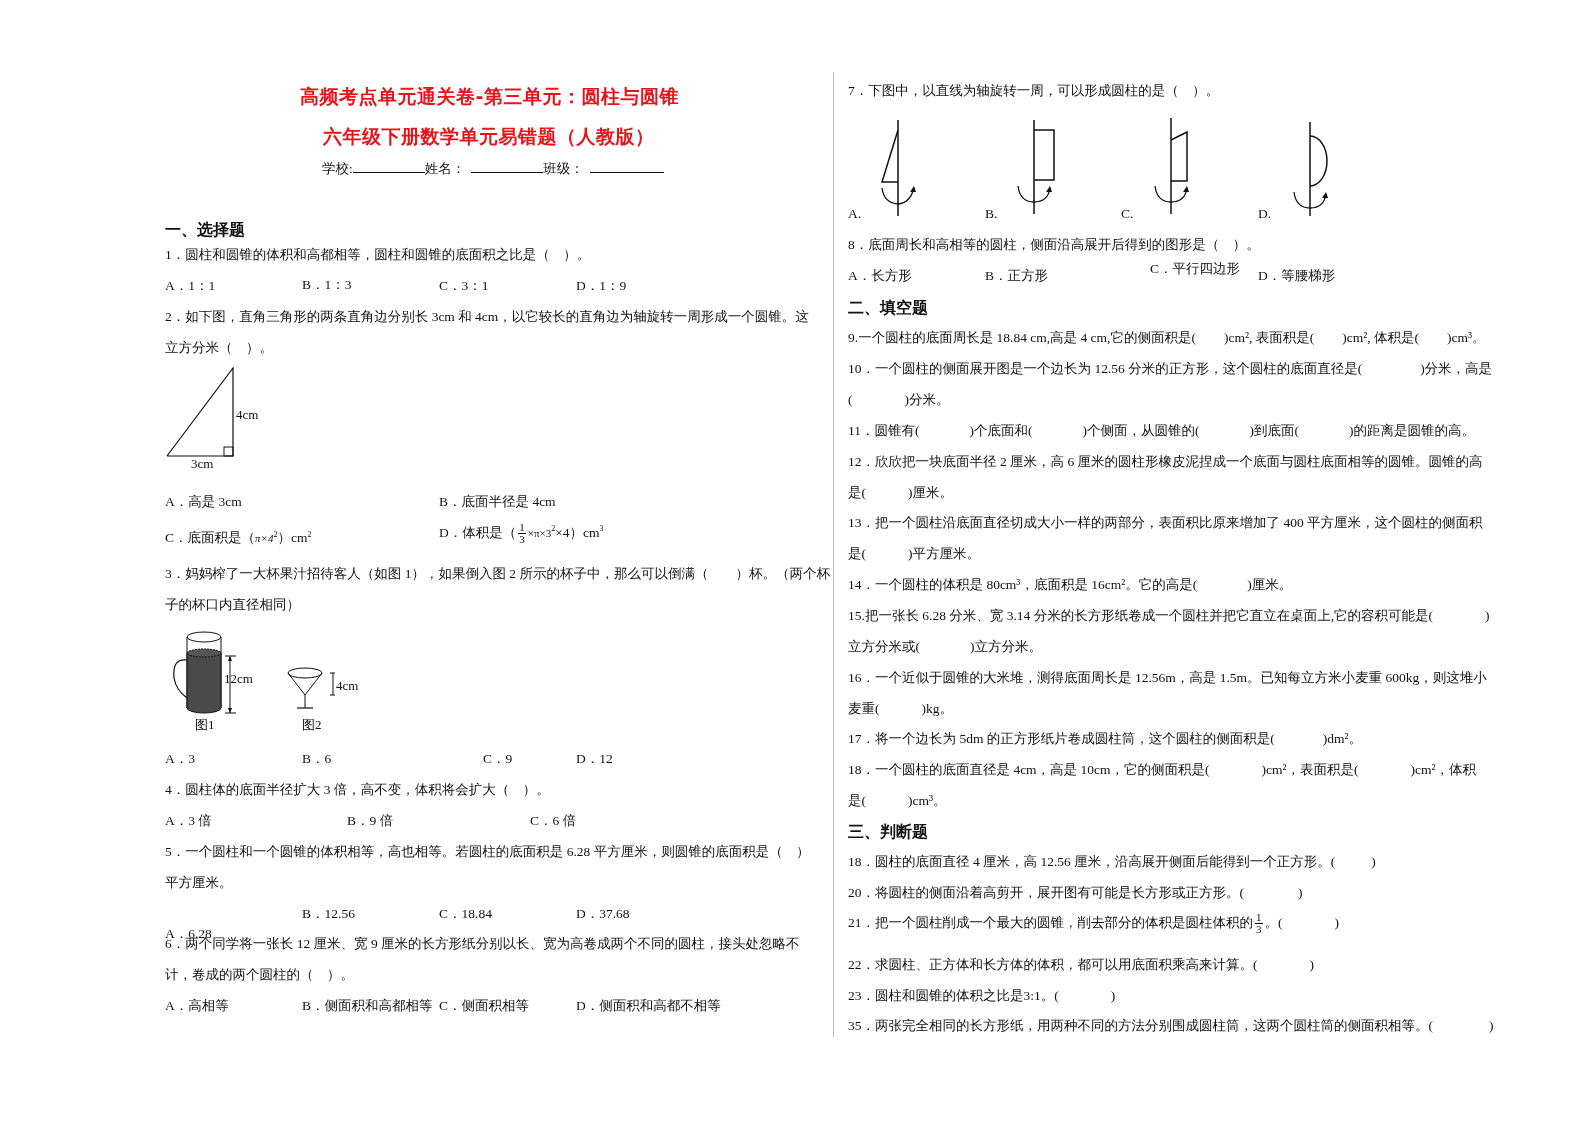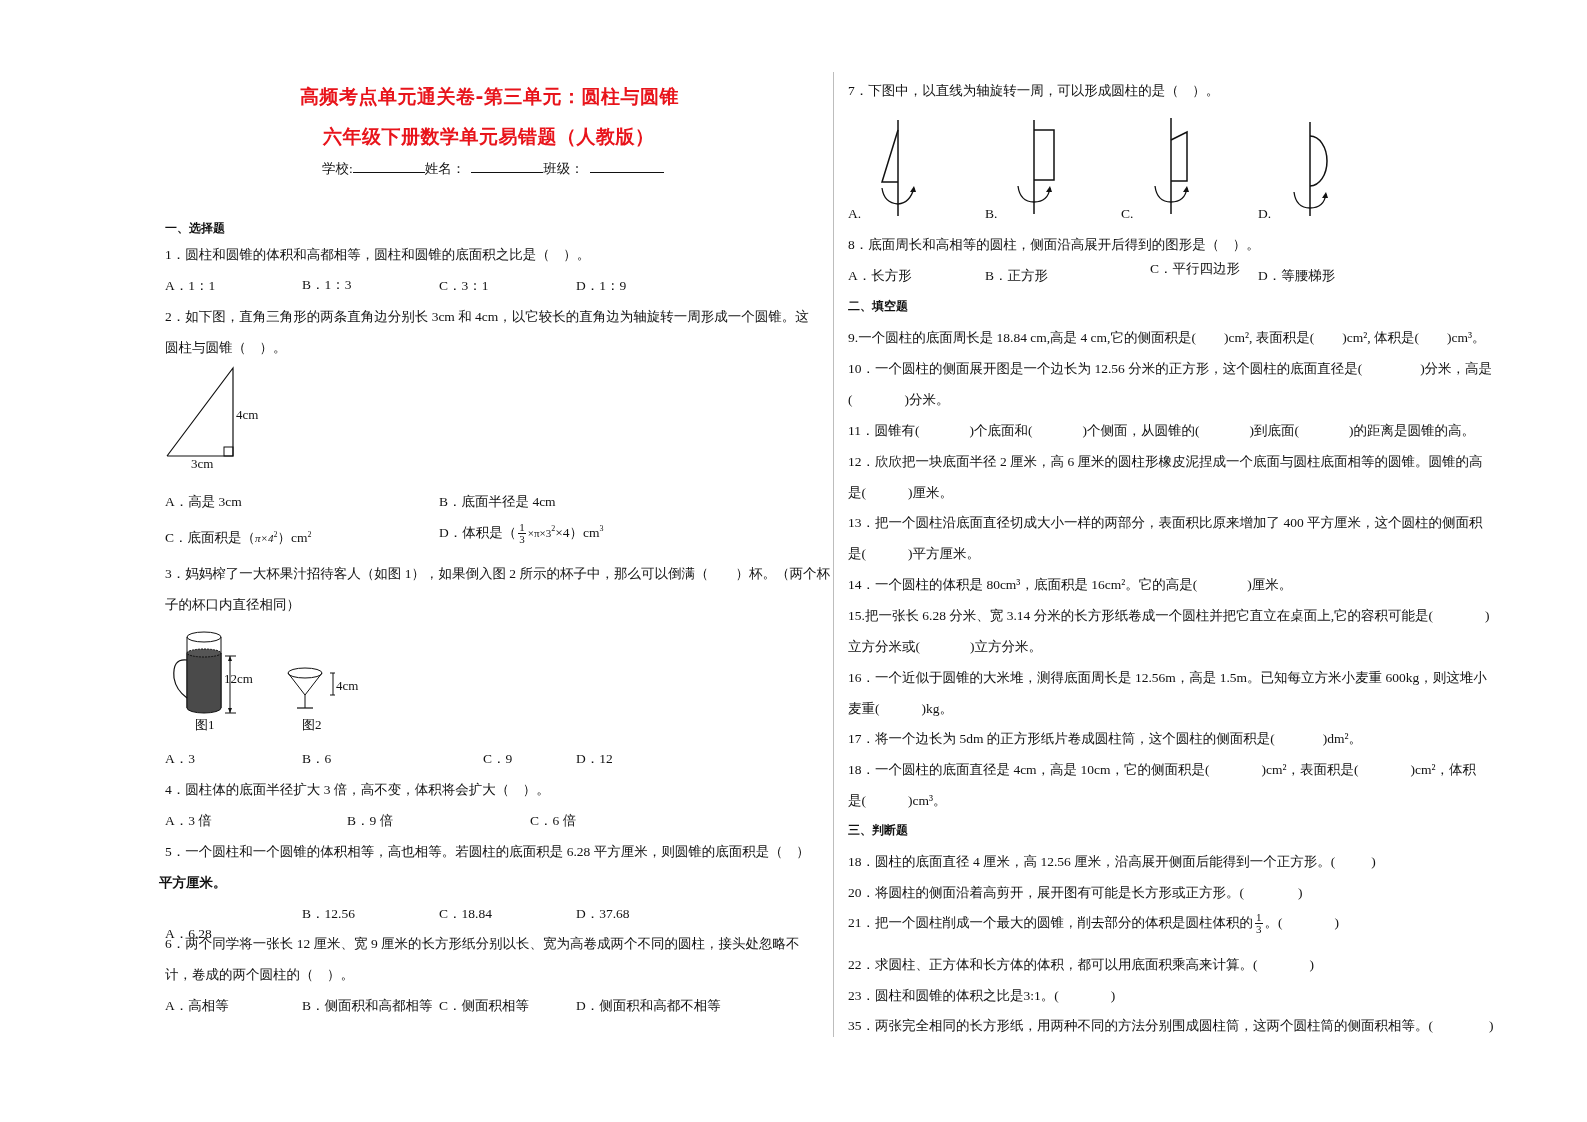--- a/index.html
+++ b/index.html
@@ -1,20 +1,20 @@
 <!DOCTYPE html>
 <html><head>
 <meta charset="utf-8">
 <style>
   html,body{margin:0;padding:0;background:#ffffff;}
   body{width:1587px;height:1122px;position:relative;overflow:hidden;
        font-family:"Liberation Serif","DejaVu Serif",serif;color:#111;font-size:13.5px;}
   .abs{position:absolute;white-space:nowrap;}
   .title{color:#e8141b;font-weight:bold;font-size:19px;letter-spacing:0.5px;font-family:"DejaVu Sans","Liberation Sans",sans-serif;}
-  .sect{font-weight:bold;font-size:12px;}
+  .sect{font-weight:bold;font-size:16px;}
   .divider{position:absolute;left:833px;top:72px;width:1px;height:965px;background:#bdbdbd;}
   .blank{display:inline-block;border-bottom:1px solid #111;height:12px;vertical-align:baseline;}
   .gap{display:inline-block;}
   sup{font-size:8px;}
   .frac{display:inline-block;vertical-align:middle;text-align:center;font-size:11px;line-height:11px;margin:0 2px;}
   .frac span{display:block;}
   .frac .num{border-bottom:1px solid #111;padding:0 1px;}
   svg{position:absolute;overflow:visible;}
   .lbl{font-size:13px;}
 </style>
@@ -31,21 +31,21 @@
 
 <div class="abs sect" style="left:165px;top:220px;">一、选择题</div>
 
 <div class="abs" style="left:165px;top:246px;">1．圆柱和圆锥的体积和高都相等，圆柱和圆锥的底面积之比是（　）。</div>
 <div class="abs" style="left:165px;top:277px;">A．1：1</div>
 <div class="abs" style="left:302px;top:276px;">B．1：3</div>
 <div class="abs" style="left:439px;top:277px;">C．3：1</div>
 <div class="abs" style="left:576px;top:277px;">D．1：9</div>
 
 <div class="abs" style="left:165px;top:308px;">2．如下图，直角三角形的两条直角边分别长 3cm 和 4cm，以它较长的直角边为轴旋转一周形成一个圆锥。这</div>
-<div class="abs" style="left:165px;top:339px;">圆柱与圆锥（　）。</div>
+<div class="abs" style="left:165px;top:339px;">立方分米（　）。</div>
 <svg style="left:160px;top:365px;" width="110" height="110">
   <polyline points="7,91 73,3 73,91 7,91" fill="none" stroke="#111" stroke-width="1.2"></polyline>
   <rect x="64" y="82" width="9" height="9" fill="none" stroke="#111" stroke-width="1"></rect>
 </svg>
 <div class="abs lbl" style="left:236px;top:407px;">4cm</div>
 <div class="abs lbl" style="left:191px;top:456px;">3cm</div>
 <div class="abs" style="left:165px;top:493px;">A．高是 3cm</div>
 <div class="abs" style="left:439px;top:493px;">B．底面半径是 4cm</div>
 <div class="abs" style="left:165px;top:529px;">
   <span>C．底面积是（</span><i style="font-size:11px;">π×4</i><sup>2</sup><span>）cm</span><sup>2</sup>
@@ -86,21 +86,21 @@
 <div class="abs" style="left:302px;top:750px;">B．6</div>
 <div class="abs" style="left:439px;top:750px;margin-left:44px;">C．9</div>
 <div class="abs" style="left:576px;top:750px;">D．12</div>
 
 <div class="abs" style="left:165px;top:781px;">4．圆柱体的底面半径扩大 3 倍，高不变，体积将会扩大（　）。</div>
 <div class="abs" style="left:165px;top:812px;">A．3 倍</div>
 <div class="abs" style="left:347px;top:812px;">B．9 倍</div>
 <div class="abs" style="left:530px;top:812px;">C．6 倍</div>
 
 <div class="abs" style="left:165px;top:843px;">5．一个圆柱和一个圆锥的体积相等，高也相等。若圆柱的底面积是 6.28 平方厘米，则圆锥的底面积是（　）</div>
-<div class="abs" style="left:159px;top:874px;font-weight:bold;">平方厘米。</div>
+<div class="abs" style="left:165px;top:874px;">平方厘米。</div>
 <div class="abs" style="left:165px;top:925px;">A．6.28</div>
 <div class="abs" style="left:302px;top:905px;">B．12.56</div>
 <div class="abs" style="left:439px;top:905px;">C．18.84</div>
 <div class="abs" style="left:576px;top:905px;">D．37.68</div>
 
 <div class="abs" style="left:165px;top:935px;">6．两个同学将一张长 12 厘米、宽 9 厘米的长方形纸分别以长、宽为高卷成两个不同的圆柱，接头处忽略不</div>
 <div class="abs" style="left:165px;top:966px;">计，卷成的两个圆柱的（　）。</div>
 <div class="abs" style="left:165px;top:997px;">A．高相等</div>
 <div class="abs" style="left:302px;top:997px;">B．侧面积和高都相等</div>
 <div class="abs" style="left:439px;top:997px;">C．侧面积相等</div>

